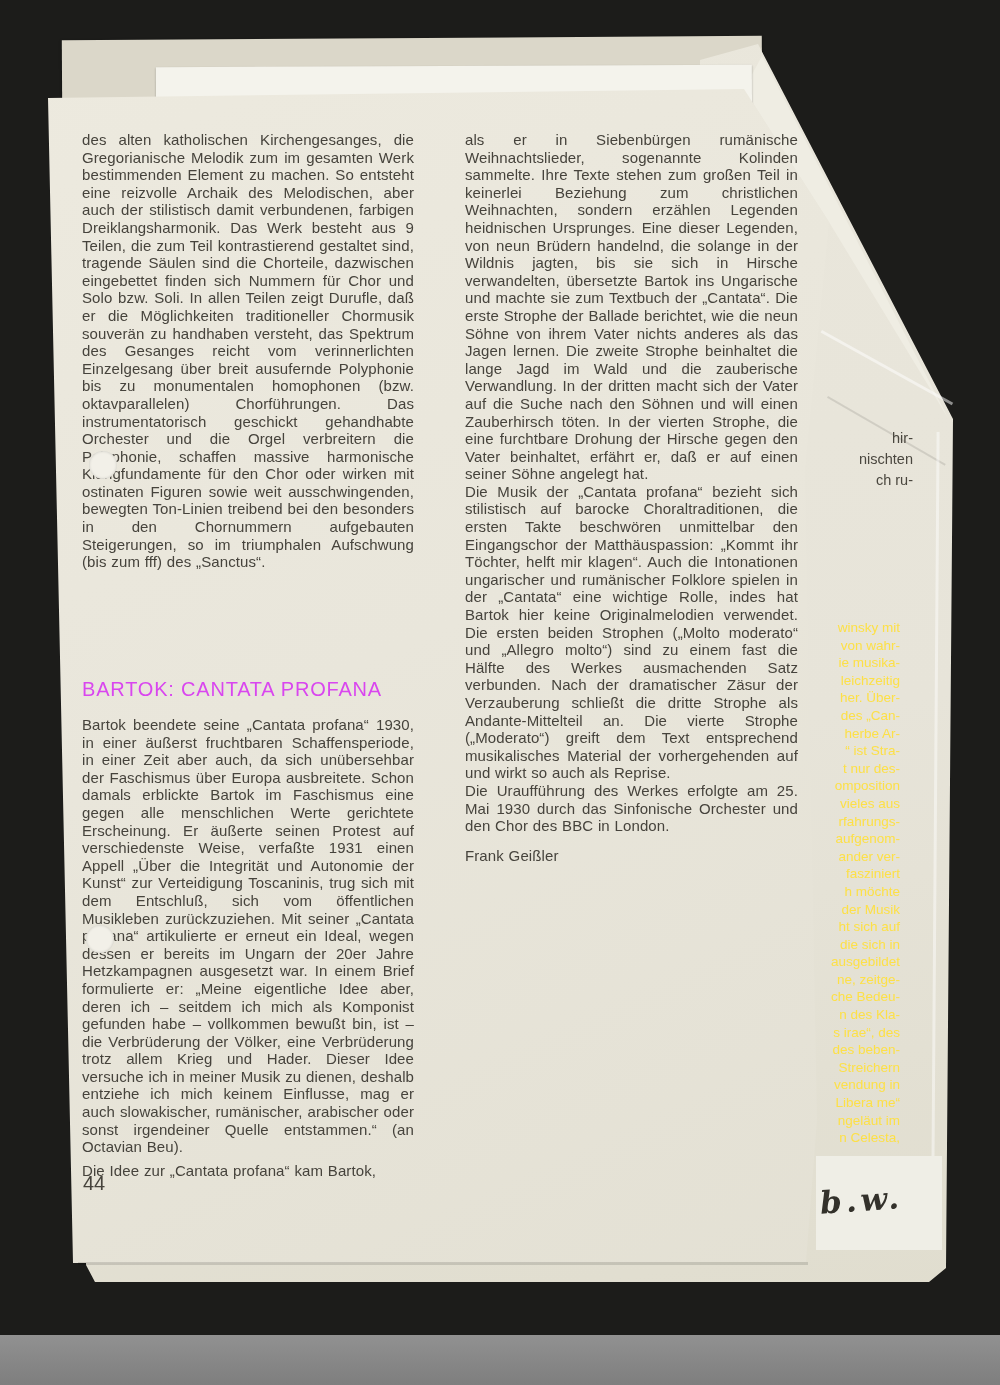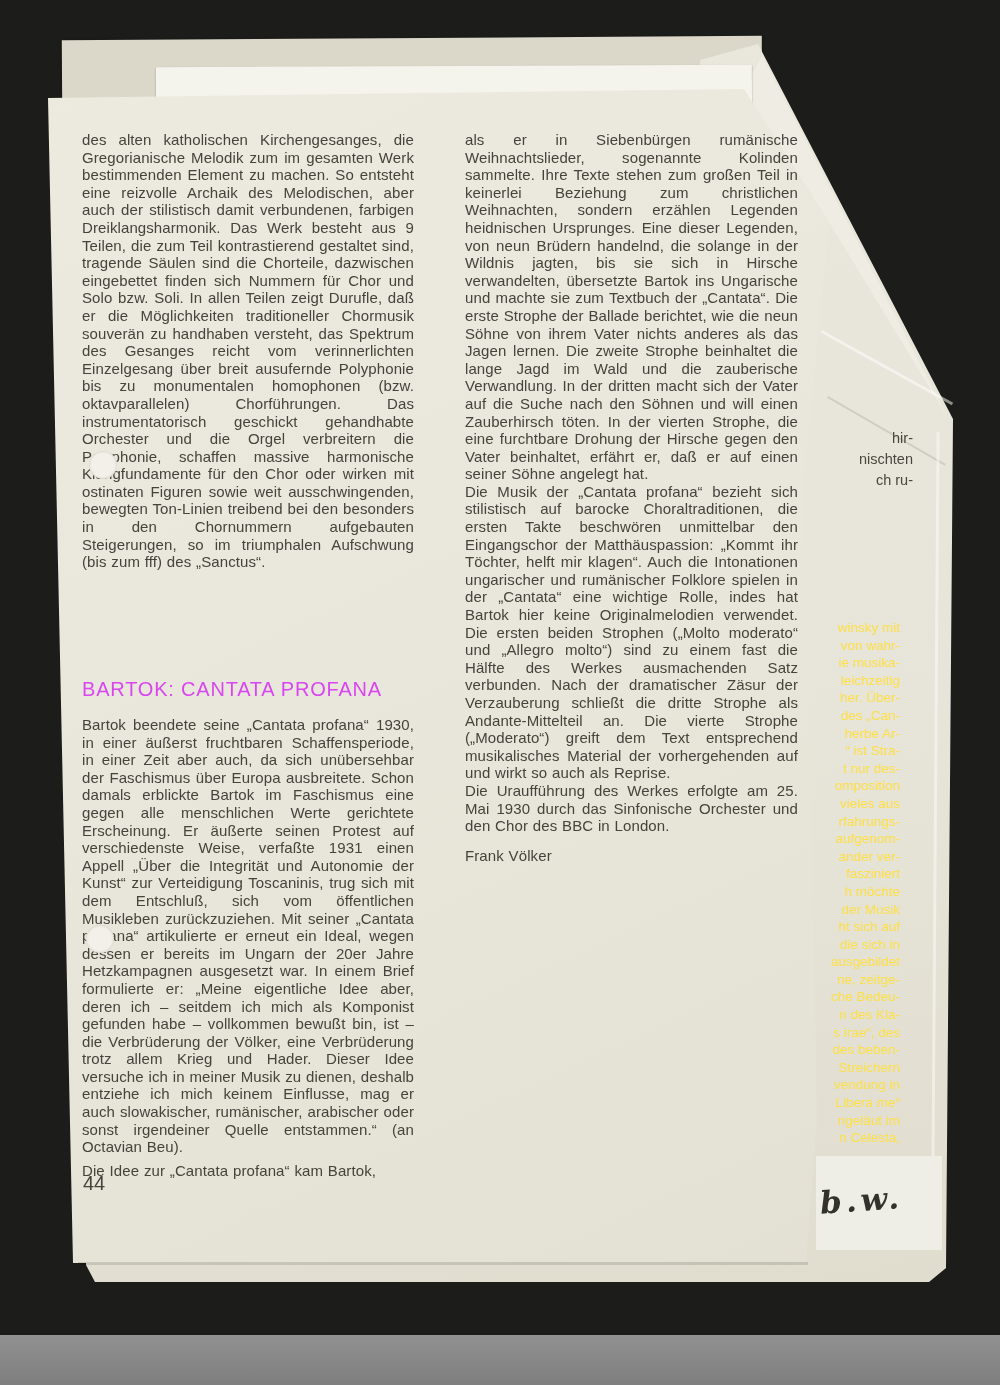--- a/index.html
+++ b/index.html
@@ -112,21 +112,21 @@
 
 <div class="print col-left-rest">
   <p>Bartok beendete seine „Cantata profana“ 1930, in einer äußerst fruchtbaren Schaffensperiode, in einer Zeit aber auch, da sich unübersehbar der Faschismus über Europa ausbreitete. Schon damals erblickte Bartok im Faschismus eine gegen alle menschlichen Werte gerichtete Erscheinung. Er äußerte seinen Protest auf verschiedenste Weise, verfaßte 1931 einen Appell „Über die Integrität und Autonomie der Kunst“ zur Verteidigung Toscaninis, trug sich mit dem Entschluß, sich vom öffentlichen Musikleben zurückzuziehen. Mit seiner „Cantata profana“ artikulierte er erneut ein Ideal, wegen dessen er bereits im Ungarn der 20er Jahre Hetzkampagnen ausgesetzt war. In einem Brief formulierte er: „Meine eigentliche Idee aber, deren ich – seitdem ich mich als Komponist gefunden habe – vollkommen bewußt bin, ist – die Verbrüderung der Völker, eine Verbrüderung trotz allem Krieg und Hader. Dieser Idee versuche ich in meiner Musik zu dienen, deshalb entziehe ich mich keinem Einflusse, mag er auch slowakischer, rumänischer, arabischer oder sonst irgendeiner Quelle entstammen.“ (an Octavian Beu).</p>
   <p class="last">Die Idee zur „Cantata profana“ kam Bartok,</p>
 </div>
 
 <div class="print col-right">
   <p>als er in Siebenbürgen rumänische Weihnachtslieder, sogenannte Kolinden sammelte. Ihre Texte stehen zum großen Teil in keinerlei Beziehung zum christlichen Weihnachten, sondern erzählen Legenden heidnischen Ursprunges. Eine dieser Legenden, von neun Brüdern handelnd, die solange in der Wildnis jagten, bis sie sich in Hirsche verwandelten, übersetzte Bartok ins Ungarische und machte sie zum Textbuch der „Cantata“. Die erste Strophe der Ballade berichtet, wie die neun Söhne von ihrem Vater nichts anderes als das Jagen lernen. Die zweite Strophe beinhaltet die lange Jagd im Wald und die zauberische Verwandlung. In der dritten macht sich der Vater auf die Suche nach den Söhnen und will einen Zauberhirsch töten. In der vierten Strophe, die eine furchtbare Drohung der Hirsche gegen den Vater beinhaltet, erfährt er, daß er auf einen seiner Söhne angelegt hat.</p>
   <p>Die Musik der „Cantata profana“ bezieht sich stilistisch auf barocke Choraltraditionen, die ersten Takte beschwören unmittelbar den Eingangschor der Matthäuspassion: „Kommt ihr Töchter, helft mir klagen“. Auch die Intonationen ungarischer und rumänischer Folklore spielen in der „Cantata“ eine wichtige Rolle, indes hat Bartok hier keine Originalmelodien verwendet. Die ersten beiden Strophen („Molto moderato“ und „Allegro molto“) sind zu einem fast die Hälfte des Werkes ausmachenden Satz verbunden. Nach der dramatischer Zäsur der Verzauberung schließt die dritte Strophe als Andante-Mittelteil an. Die vierte Strophe („Moderato“) greift dem Text entsprechend musikalisches Material der vorhergehenden auf und wirkt so auch als Reprise.</p>
   <p>Die Uraufführung des Werkes erfolgte am 25. Mai 1930 durch das Sinfonische Orchester und den Chor des BBC in London.</p>
-  <p class="byline">Frank Völker</p>
+  <p class="byline">Frank Geißler</p>
 </div>
 
 <div class="page-number">44</div>
 
 <div class="frag-top">hir-
 nischten
 ch ru-</div>
 <div class="frag-main">winsky mit
 von wahr-
 ie musika-

